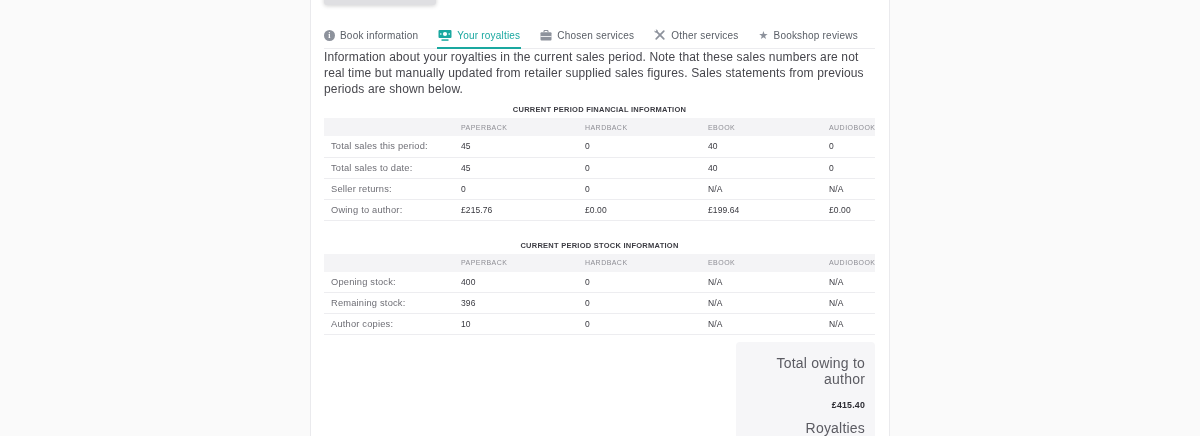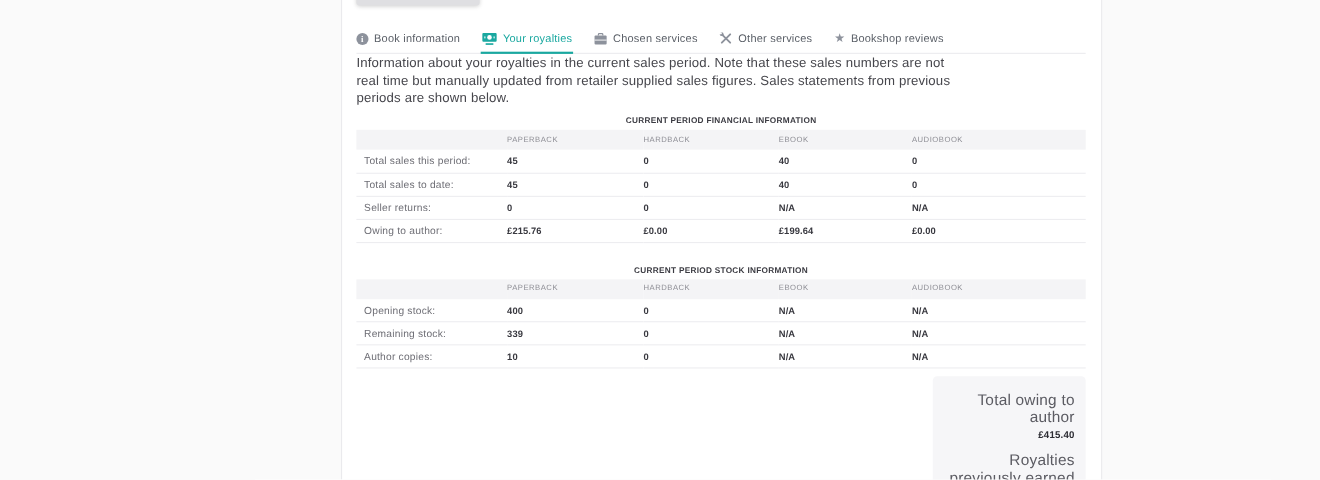--- a/index.html
+++ b/index.html
@@ -6,21 +6,21 @@
   html,body { width:1200px; height:436px; }
   body {
     position:relative;
     background:#fafafa;
     font-family:"Liberation Sans","DejaVu Sans",sans-serif;
     overflow:hidden;
     color:#46464c;
   }
   .card {
     position:absolute; left:310px; top:0;
-    width:692px; height:436px;
+    width:580px; height:436px;
     background:#ffffff;
     border-left:1px solid #eaeaed;
     border-right:1px solid #eaeaed;
   }
   .content { position:relative; height:100%; padding:0 14px 0 13px; }
 
   .chip {
     position:absolute; left:13px; top:-8px;
     width:112px; height:13px;
     background:#dfdfe2; border-radius:3px;
@@ -81,39 +81,39 @@
   thead th {
     background:#f4f4f6;
     font-size:7px; font-weight:normal; letter-spacing:0.45px;
     color:#8e8e95; text-align:left;
     height:18px; padding:0;
   }
   thead th.first { padding-left:7px; }
   tbody td {
     height:21px; padding:0;
     border-bottom:1px solid #ededf0;
-    font-size:8.5px; font-weight:bold; color:#38383f;
+    font-size:8.5px; font-weight:normal; color:#38383f;
     letter-spacing:0.1px;
   }
   tbody td.row-label {
     font-size:9.3px; font-weight:normal; color:#6e6e75;
     padding-left:7px; letter-spacing:0.2px;
   }
 
   
   .summary {
     margin:7px 0 0 auto;
     width:139px;
     background:#f6f6f8; border-radius:4px;
     padding:13px 10px 11px;
     text-align:right;
   }
   .summary-item + .summary-item { margin-top:10px; }
   .summary-label { font-size:14px; color:#5b5b62; letter-spacing:0.2px; }
-  .summary-value { margin-top:3px; font-size:8.8px; font-weight:bold; color:#2c2c33; letter-spacing:0.2px; }
+  .summary-value { margin-top:13px; font-size:8.8px; font-weight:bold; color:#2c2c33; letter-spacing:0.2px; }
 </style>
 </head>
 <body>
 
 <div class="card">
   <div class="content">
 
     <div class="chip"></div>
 
     <div class="tabs">
@@ -237,21 +237,21 @@
       <tbody>
         <tr>
           <td class="row-label">Opening stock:</td>
           <td>400</td>
           <td>0</td>
           <td>N/A</td>
           <td>N/A</td>
         </tr>
         <tr>
           <td class="row-label">Remaining stock:</td>
-          <td>339</td>
+          <td>396</td>
           <td>0</td>
           <td>N/A</td>
           <td>N/A</td>
         </tr>
         <tr>
           <td class="row-label">Author copies:</td>
           <td>10</td>
           <td>0</td>
           <td>N/A</td>
           <td>N/A</td>

